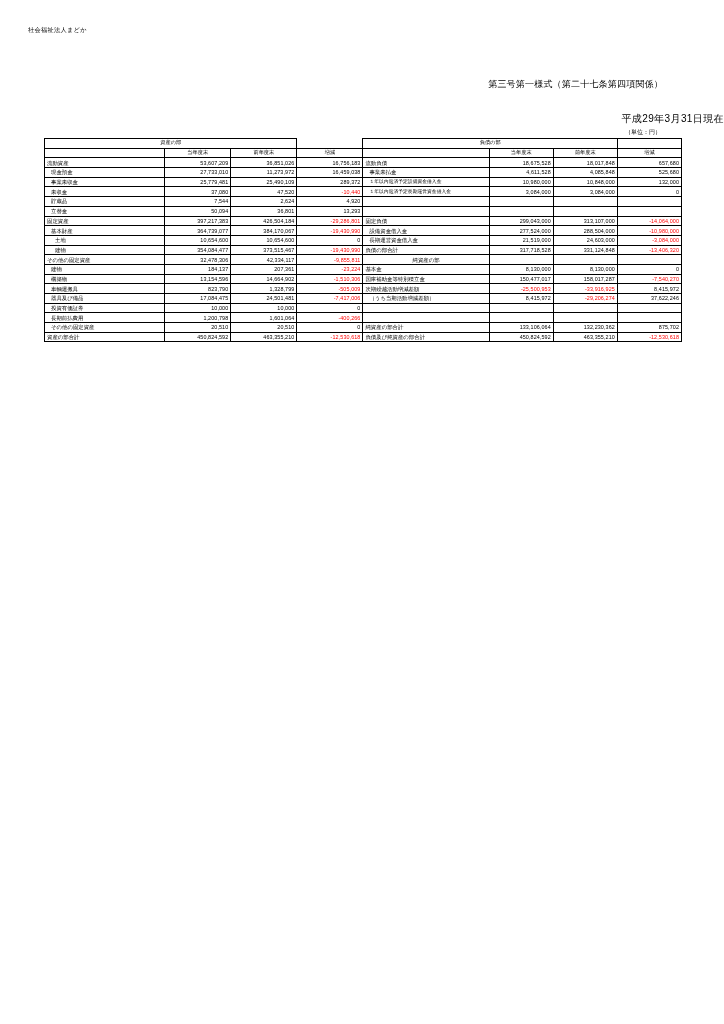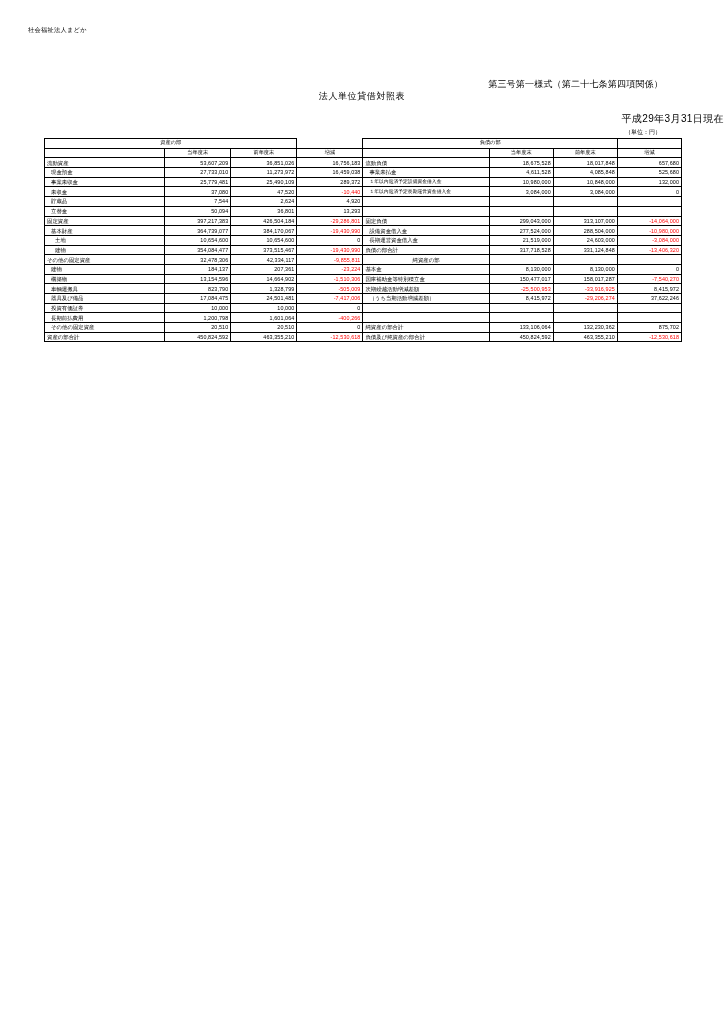--- a/index.html
+++ b/index.html
@@ -98,21 +98,20 @@
   .tiny { font-size: 4.8px; }
   .nob { border: none !important; }
 </style>
 </head>
 <body>
 
 <div class="page">
 
   <div class="org-name">社会福祉法人まどか</div>
   <div class="form-code">第三号第一様式（第二十七条第四項関係）</div>
-  <div class="doc-title">法人単位貸借対照表</div>
   <div class="doc-date">平成29年3月31日現在</div>
   <div class="unit-note">（単位：円）</div>
 
   <div class="sheet">
     <table class="bs">
       <colgroup>
         <col class="c-label">
           <col class="c-num">
           <col class="c-num">
           <col class="c-num">

